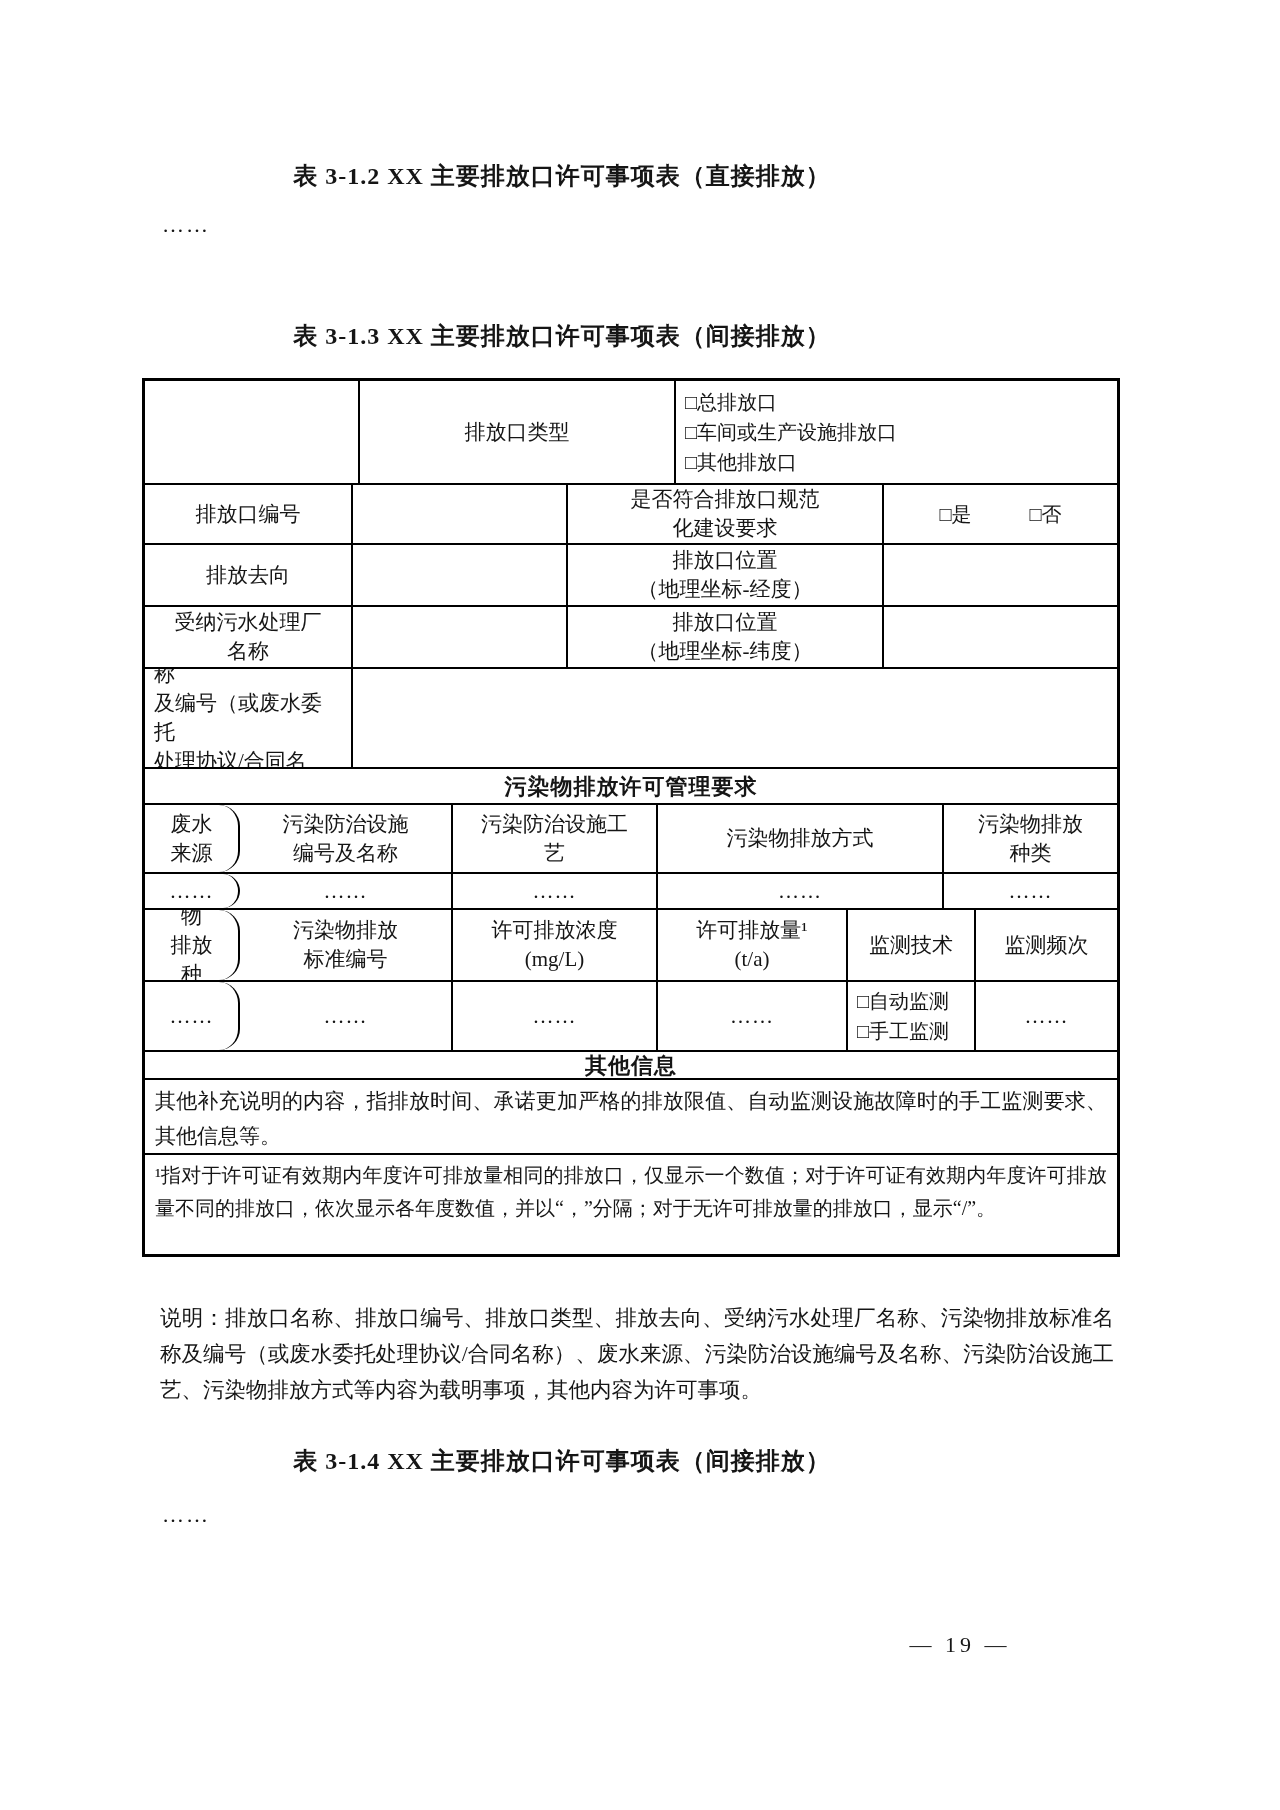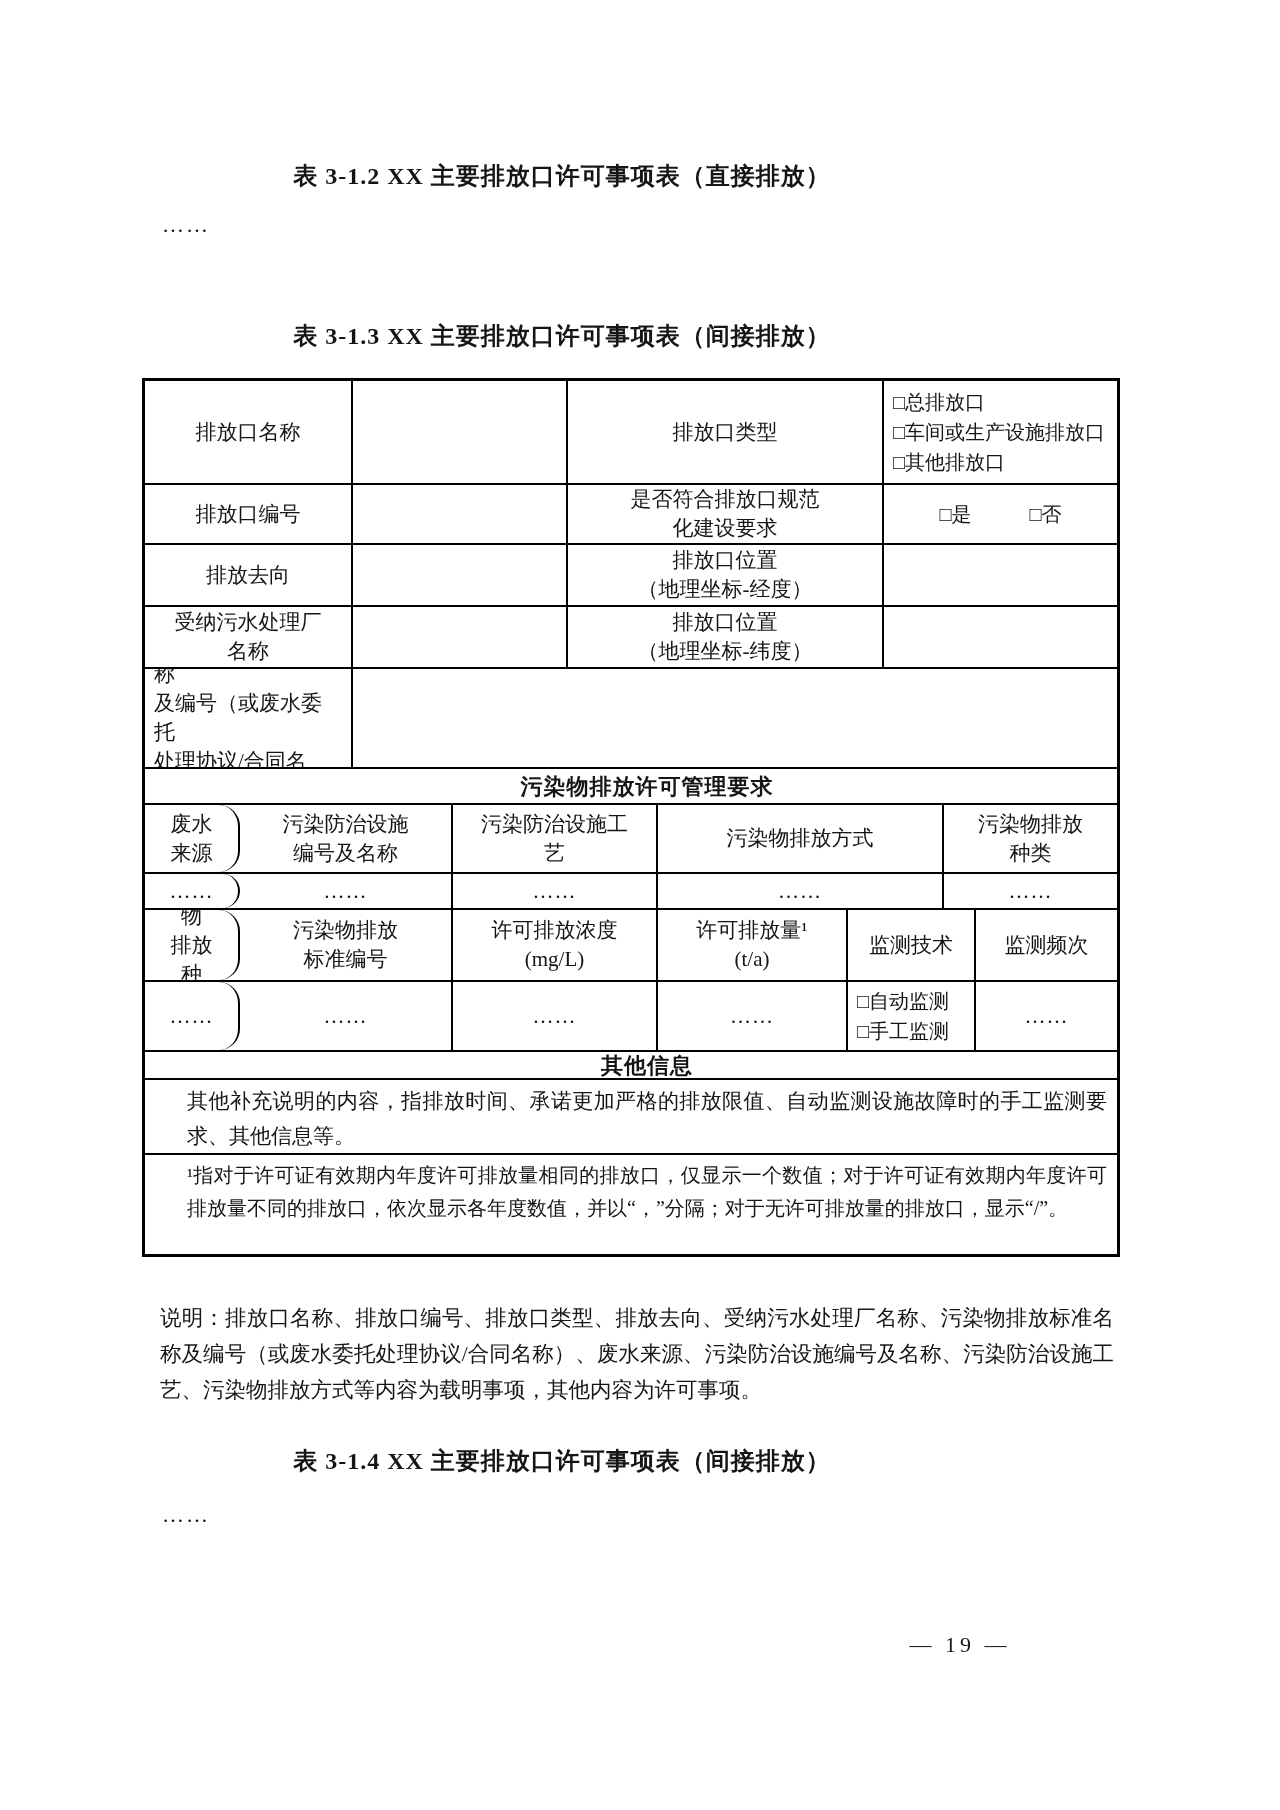--- a/index.html
+++ b/index.html
@@ -46,21 +46,21 @@
     box-sizing:border-box;
     display:flex;flex-direction:column;
     justify-content:center;align-items:center;
     text-align:center;
     font-size:21px;line-height:29px;
     padding:2px 20px;
     overflow:hidden;
   }
   .cell:last-child{border-right:none;}
   .cell.left{align-items:flex-start;text-align:left;padding-left:9px;}
-  .cell.full{flex:1;border-right:none;margin-left:32px;}
+  .cell.full{flex:1;border-right:none;}
   .cell.headerband{font-weight:bold;font-size:22px;letter-spacing:1px;}
   .cell.block{display:block;text-align:justify;text-justify:inter-ideograph;padding:4px 10px;font-family:Liberation Serif, serif;}
   .opts-inline{display:flex;flex-direction:row;gap:58px;}
   
   .w1{width:208px;} .w2{width:215px;} .w3{width:316px;} .w4{flex:1;}
   
   .c1{width:95px;border-radius:21px;} .c2{width:213px;} .c3{width:205px;} .c4{width:286px;} .c5{flex:1;}
   
   .d4{width:190px;} .d5{width:128px;}
   
@@ -77,21 +77,20 @@
 </head>
 <body>
 
 <div class="title" style="top:160px">表 3-1.2  XX 主要排放口许可事项表（直接排放）</div>
 <div class="ellipsis" style="top:212px">……</div>
 <div class="title" style="top:320px">表 3-1.3  XX 主要排放口许可事项表（间接排放）</div>
 
 <div class="doc-table">
 
   <div class="trow h104">
-    <div class="cell w1">排放口名称</div>
     <div class="cell w2"></div>
     <div class="cell w3">排放口类型</div>
     <div class="cell w4 left">
       <div class="optline">□总排放口</div>
       <div class="optline">□车间或生产设施排放口</div>
       <div class="optline">□其他排放口</div>
     </div>
   </div>
 
   <div class="trow h60">

